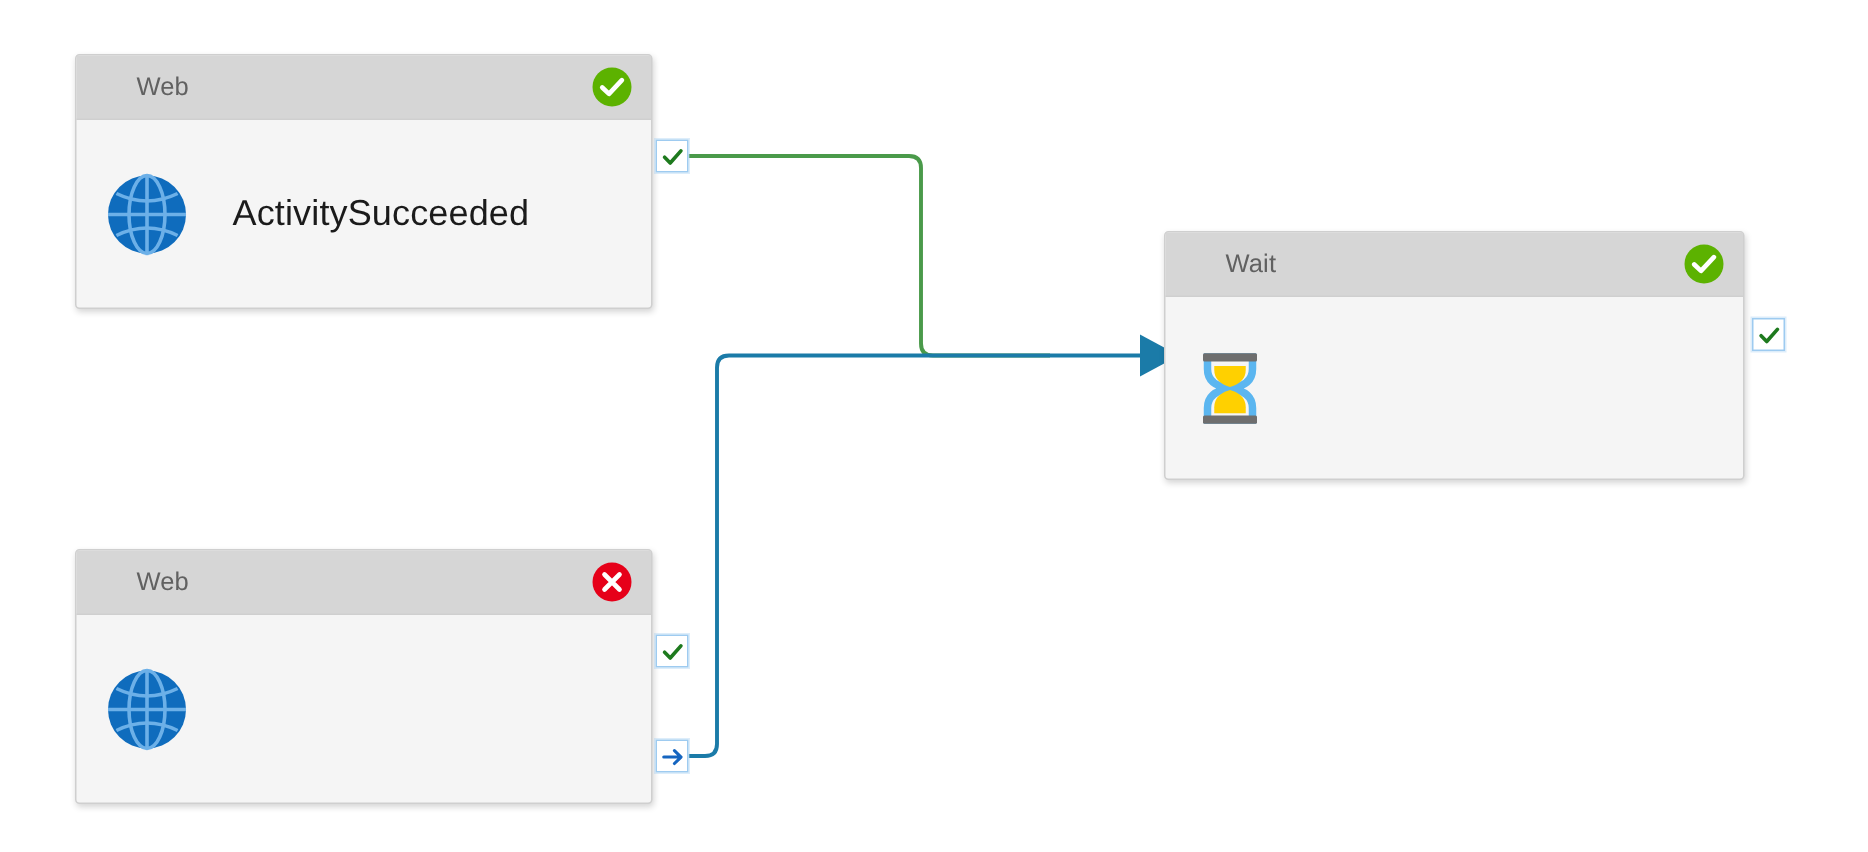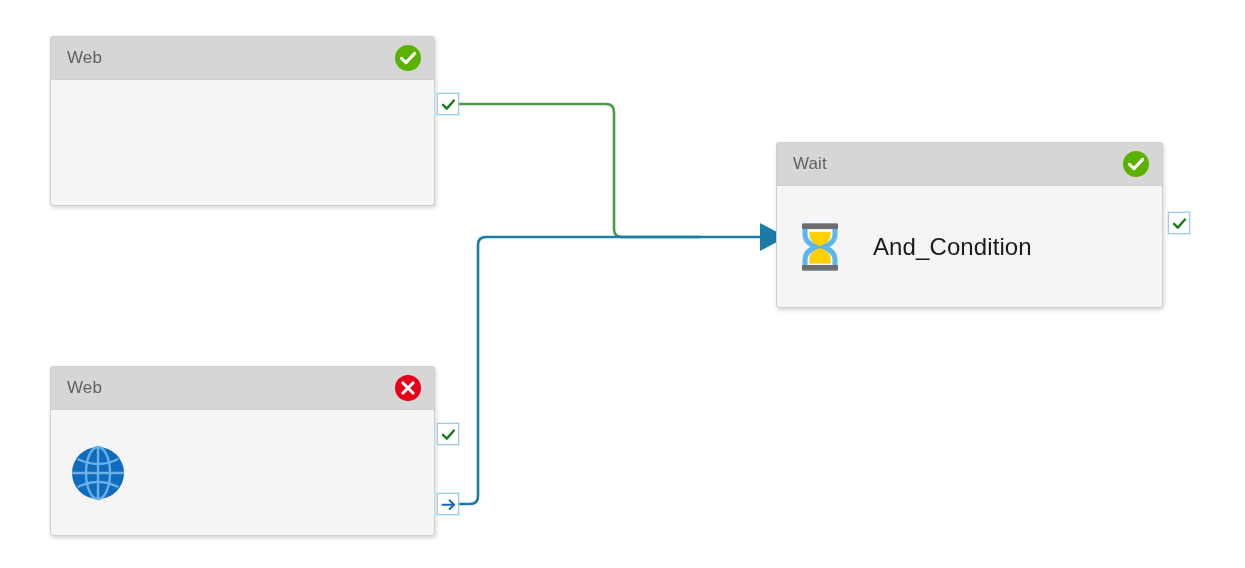--- a/index.html
+++ b/index.html
@@ -49,20 +49,21 @@
     box-sizing: border-box;
     display: flex;
     align-items: center;
     padding-left: 16px;
   }
   .card-header-title {
     font-size: 17px;
     color: #616161;
     letter-spacing: 0.1px;
     font-weight: 400;
+    margin-left: 24px;
   }
   .status-badge {
     position: absolute;
     right: 12px;
     top: 50%;
     transform: translateY(-50%);
     width: 28px;
     height: 28px;
   }
   .card-body {
@@ -103,21 +104,21 @@
     display: flex;
     align-items: center;
     justify-content: center;
     box-shadow: 0 0 0 1px rgba(158,203,240,0.35);
   }
   .handle svg { display: block; }
 
   
   #card-activity-succeeded { left: 50px;  top: 36px;  width: 385px; height: 170px; }
   #card-activity-failed    { left: 50px;  top: 366px; width: 385px; height: 170px; }
-  #card-and-condition      { left: 776px; top: 142px; width: 387px; height: 166px; }
+  #card-and-condition      { left: 776px; top: 154px; width: 387px; height: 166px; }
 
   #handle-succeeded-success { left: 437px;  top: 93px;  }
   #handle-failed-success    { left: 437px;  top: 423px; }
   #handle-failed-completion { left: 437px;  top: 493px; }
   #handle-and-success       { left: 1168px; top: 212px; }
 </style>
 </head>
 <body>
 
 <div id="canvas">
@@ -131,54 +132,69 @@
     <polygon points="760,223 786,237 760,251" fill="#1b7ba8"></polygon>
   </svg>
 
   <div class="activity-card" id="card-activity-succeeded">
     <div class="card-header">
       <span class="card-header-title">Web</span>
       <span class="status-badge">
         <svg viewBox="0 0 28 28" width="28" height="28" xmlns="http://www.w3.org/2000/svg">
           <circle cx="14" cy="14" r="13" fill="#5cb200"></circle>
           <path d="M7.5 14.3 L12 18.6 L20.6 9.4" fill="none" stroke="#ffffff" stroke-width="3.1" stroke-linecap="round" stroke-linejoin="round"></path>
-        </svg>
-      </span>
-    </div>
-  </div>
-
-  <div class="handle" id="handle-succeeded-success">
-    <svg viewBox="0 0 16 16" width="15" height="15" xmlns="http://www.w3.org/2000/svg">
-      <path d="M2.2 8.4 L6.2 12.4 L13.8 3.8" fill="none" stroke="#1e7a1e" stroke-width="2.6" stroke-linecap="round" stroke-linejoin="round"></path>
-    </svg>
-  </div>
-
-  <div class="activity-card" id="card-activity-failed">
-    <div class="card-header">
-      <span class="card-header-title">Web</span>
-      <span class="status-badge">
-        <svg viewBox="0 0 28 28" width="28" height="28" xmlns="http://www.w3.org/2000/svg">
-          <circle cx="14" cy="14" r="13" fill="#e60019"></circle>
-          <path d="M9 9 L19 19 M19 9 L9 19" fill="none" stroke="#ffffff" stroke-width="3.1" stroke-linecap="round"></path>
         </svg>
       </span>
     </div>
     <div class="card-body">
       <span class="card-icon">
         <svg viewBox="0 0 58 58" width="58" height="58" xmlns="http://www.w3.org/2000/svg">
           <circle cx="29" cy="29" r="26" fill="#0f6cbd"></circle>
           <g fill="none" stroke="#6cb0e8" stroke-width="2.4">
             <ellipse cx="29" cy="29" rx="12" ry="26"></ellipse>
             <line x1="3" y1="29" x2="55" y2="29"></line>
             <path d="M8.6 15 Q29 25 49.4 15"></path>
             <path d="M8.6 43 Q29 33 49.4 43"></path>
             <line x1="29" y1="3" x2="29" y2="55"></line>
           </g>
         </svg>
       </span>
+      <span class="card-label">ActivitySucceeded</span>
+    </div>
+  </div>
+
+  <div class="handle" id="handle-succeeded-success">
+    <svg viewBox="0 0 16 16" width="15" height="15" xmlns="http://www.w3.org/2000/svg">
+      <path d="M2.2 8.4 L6.2 12.4 L13.8 3.8" fill="none" stroke="#1e7a1e" stroke-width="2.6" stroke-linecap="round" stroke-linejoin="round"></path>
+    </svg>
+  </div>
+
+  <div class="activity-card" id="card-activity-failed">
+    <div class="card-header">
+      <span class="card-header-title">Web</span>
+      <span class="status-badge">
+        <svg viewBox="0 0 28 28" width="28" height="28" xmlns="http://www.w3.org/2000/svg">
+          <circle cx="14" cy="14" r="13" fill="#e60019"></circle>
+          <path d="M9 9 L19 19 M19 9 L9 19" fill="none" stroke="#ffffff" stroke-width="3.1" stroke-linecap="round"></path>
+        </svg>
+      </span>
+    </div>
+    <div class="card-body">
+      <span class="card-icon">
+        <svg viewBox="0 0 58 58" width="58" height="58" xmlns="http://www.w3.org/2000/svg">
+          <circle cx="29" cy="29" r="26" fill="#0f6cbd"></circle>
+          <g fill="none" stroke="#6cb0e8" stroke-width="2.4">
+            <ellipse cx="29" cy="29" rx="12" ry="26"></ellipse>
+            <line x1="3" y1="29" x2="55" y2="29"></line>
+            <path d="M8.6 15 Q29 25 49.4 15"></path>
+            <path d="M8.6 43 Q29 33 49.4 43"></path>
+            <line x1="29" y1="3" x2="29" y2="55"></line>
+          </g>
+        </svg>
+      </span>
     </div>
   </div>
 
   <div class="handle" id="handle-failed-success">
     <svg viewBox="0 0 16 16" width="15" height="15" xmlns="http://www.w3.org/2000/svg">
       <path d="M2.2 8.4 L6.2 12.4 L13.8 3.8" fill="none" stroke="#1e7a1e" stroke-width="2.6" stroke-linecap="round" stroke-linejoin="round"></path>
     </svg>
   </div>
 
   <div class="handle" id="handle-failed-completion">
@@ -202,21 +218,20 @@
         <svg viewBox="0 0 50 54" width="50" height="54" xmlns="http://www.w3.org/2000/svg">
           <path d="M10 6 L40 6 L40 14 Q40 25 25 27 Q40 29 40 40 L40 48 L10 48 L10 40
                    Q10 29 25 27 Q10 25 10 14 Z" fill="none" stroke="#5bb6f0" stroke-width="5"></path>
           <path d="M14.5 12 L35.5 12 L35.5 14.5 Q35.5 23 25 26 Q14.5 23 14.5 14.5 Z" fill="#ffd000"></path>
           <path d="M25 28 Q35.5 31 35.5 39.5 L35.5 43.5 L14.5 43.5 L14.5 39.5
                    Q14.5 31 25 28 Z" fill="#ffd000"></path>
           <rect x="7" y="3.5" width="36" height="5.5" rx="1" fill="#6e6e6e"></rect>
           <rect x="7" y="45" width="36" height="5.5" rx="1" fill="#6e6e6e"></rect>
         </svg>
       </span>
-      <span class="card-label">And_Condition</span>
     </div>
   </div>
 
   <div class="handle" id="handle-and-success">
     <svg viewBox="0 0 16 16" width="15" height="15" xmlns="http://www.w3.org/2000/svg">
       <path d="M2.2 8.4 L6.2 12.4 L13.8 3.8" fill="none" stroke="#1e7a1e" stroke-width="2.6" stroke-linecap="round" stroke-linejoin="round"></path>
     </svg>
   </div>
 
 </div>

